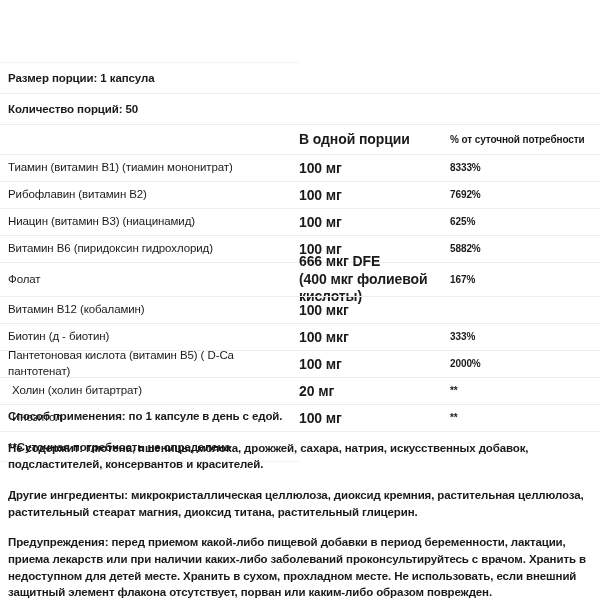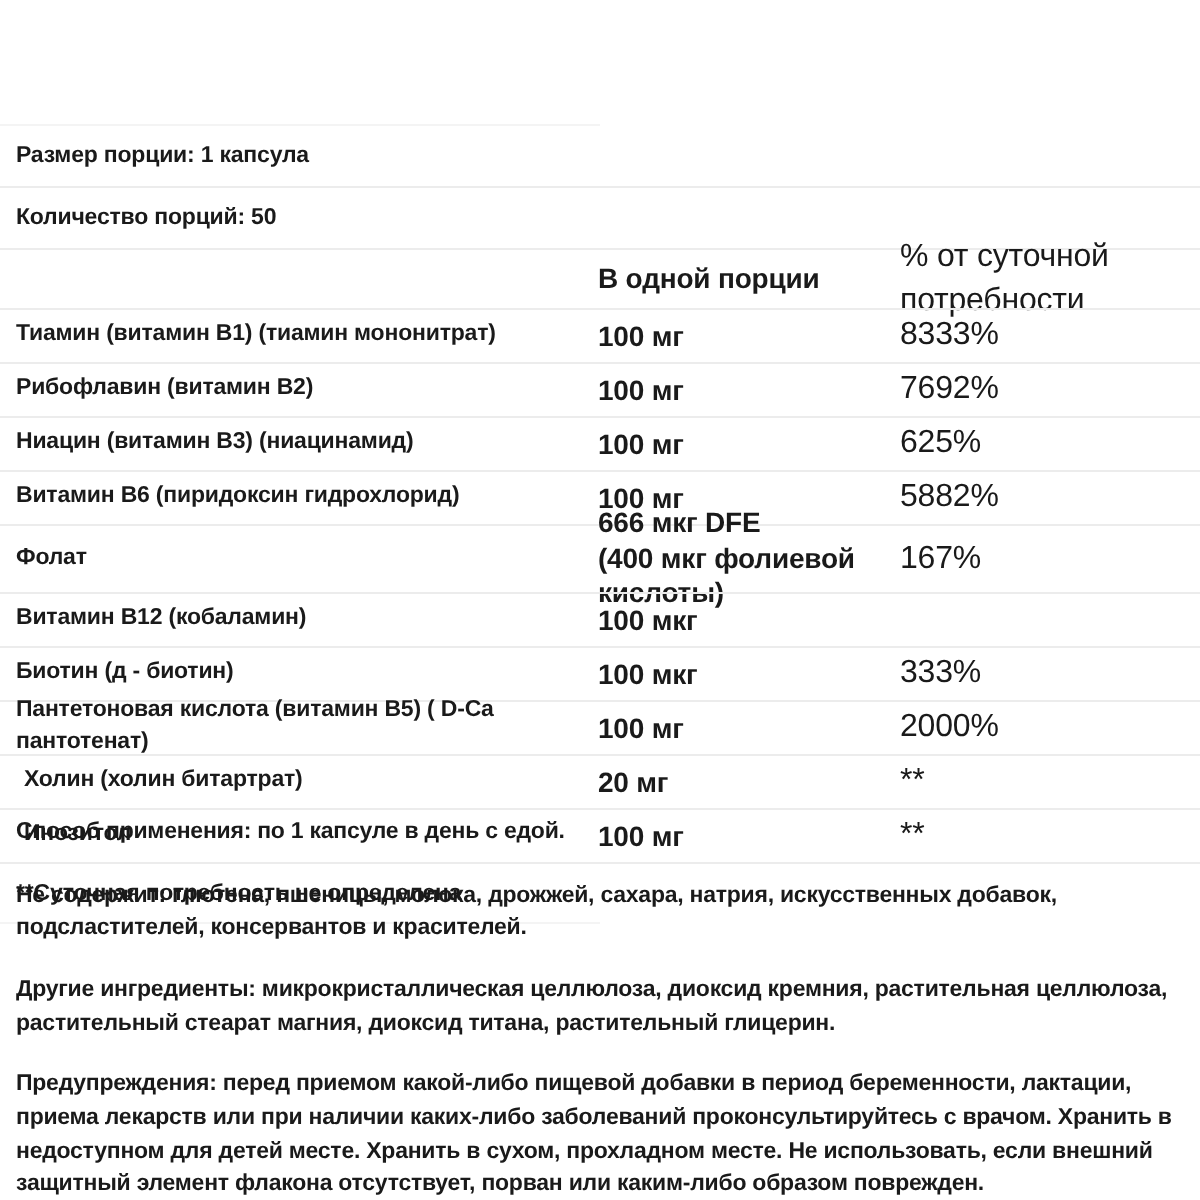--- a/index.html
+++ b/index.html
@@ -54,41 +54,41 @@
   }
   .row .pad {
     width: 8px;
     flex: 0 0 8px;
   }
   .cell-name {
     flex: 0 0 291px;
     box-sizing: border-box;
     padding-right: 6px;
     font-size: 11.5px;
-    font-weight: bold;
+    font-weight: normal;
     line-height: 1.35;
     letter-spacing: -0.1px;
   }
   .cell-name.indent {
     padding-left: 4px;
   }
   .cell-amount {
     flex: 0 0 151px;
     box-sizing: border-box;
     padding-right: 6px;
     font-size: 14px;
     font-weight: bold;
     line-height: 1.35;
     letter-spacing: -0.1px;
   }
   .cell-dv {
     flex: 1 1 auto;
     box-sizing: border-box;
-    font-size: 16px;
-    font-weight: normal;
+    font-size: 10px;
+    font-weight: bold;
     line-height: 1.35;
     letter-spacing: -0.1px;
   }
   .row-serving {
     height: 31px;
   }
   .row-servings {
     height: 31px;
   }
   .row-header {

